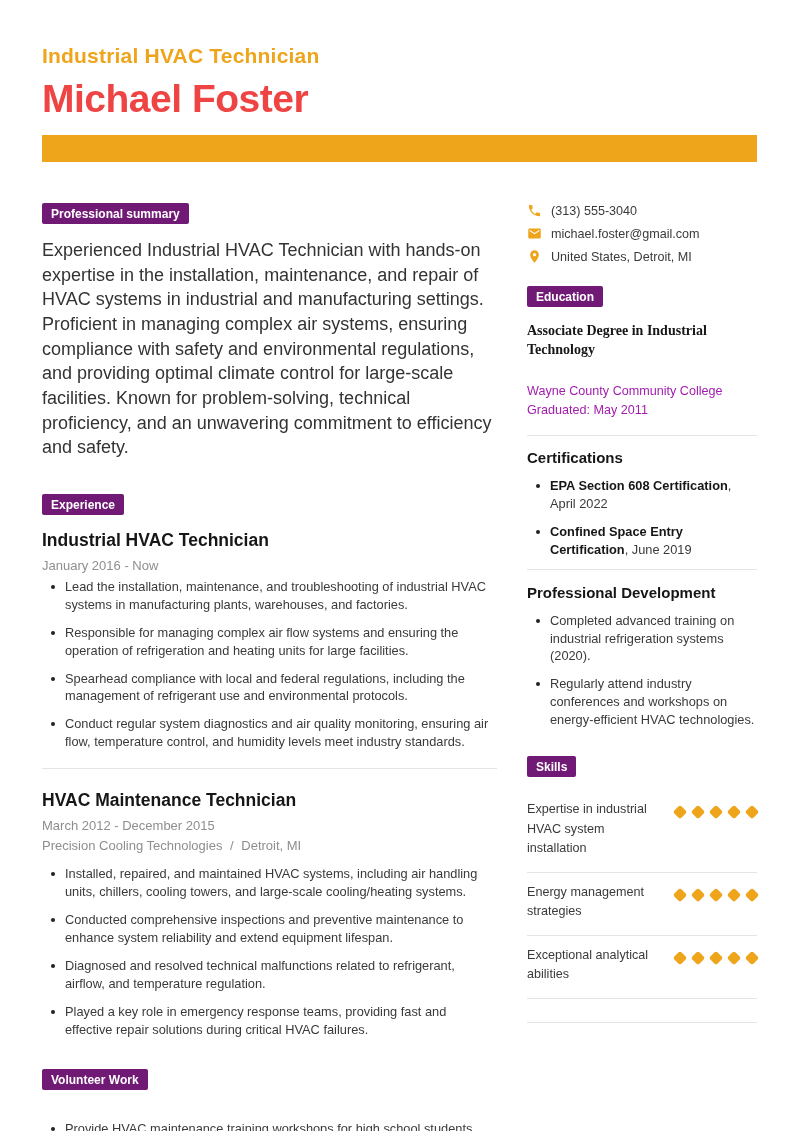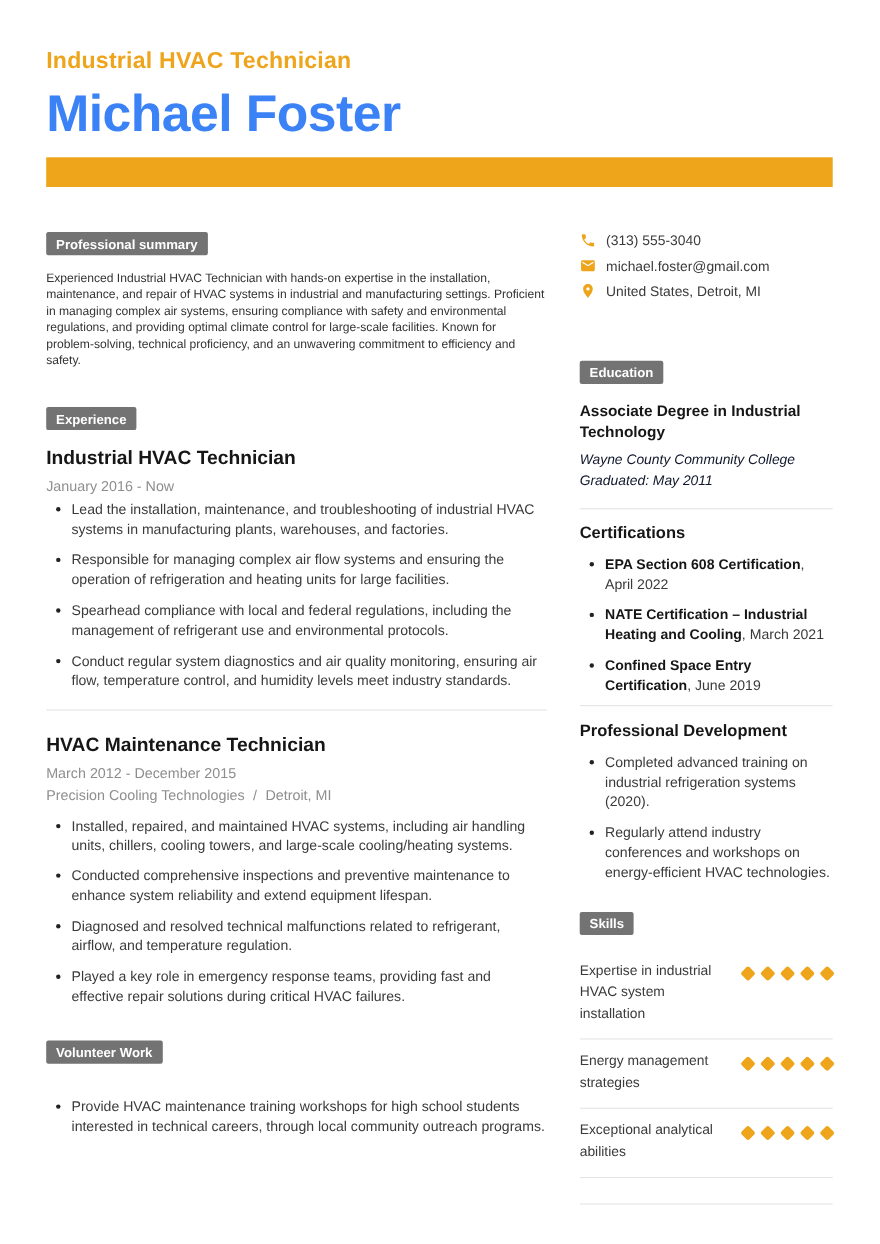--- a/index.html
+++ b/index.html
@@ -14,71 +14,71 @@
     margin:0 auto; background:#fff;
     padding:44px 43px 40px 42px;
   }
 
   
   .hdr-job-title {
     color:#EEA41B; font-size:21px; font-weight:700;
     letter-spacing:.2px; margin-bottom:11px;
   }
   .hdr-name {
-    color:#3b82f6; font-size:47px; font-weight:800;
+    color:#ef4444; font-size:39px; font-weight:800;
     letter-spacing:-.5px; line-height:1; margin-bottom:17px;
   }
   .accent-bar { height:27px; background:#EEA41B; margin-bottom:41px; }
 
   
   .columns { display:grid; grid-template-columns:455px 230px; column-gap:30px; }
 
   
   .badge {
-    display:inline-block; background:#737373; color:#fff;
+    display:inline-block; background:#701a75; color:#fff;
     font-size:12px; font-weight:700; line-height:1;
     padding:5px 9px 4px; border-radius:2px;
   }
-  .muted { color:#0f172a;font-style:italic; }
+  .muted { color:#a21caf; }
   .divider { border:none; border-top:1px solid #e4e4e4; }
 
   ul.dots { list-style:none; }
   ul.dots li {
     position:relative; padding-left:23px;
     font-size:12.8px; line-height:1.4; color:#3a3a3a;
     margin-bottom:10px;
   }
   ul.dots li::before {
     content:""; position:absolute; left:9px; top:7px;
     width:4px; height:4px; border-radius:50%; background:#222;
   }
 
   
   .summary-badge { margin-bottom:14px; }
-  .summary-text { font-size:11px; line-height:1.37; color:#333; }
+  .summary-text { font-size:18px; line-height:1.37; color:#333; }
 
   .experience-section { margin-top:34px; }
   .experience-badge { margin-bottom:15px; }
   .job-title { font-size:17.5px; font-weight:700; color:#161616; margin-bottom:7px; }
   .job-dates { font-size:13px; color:#8e8e8e; margin-bottom:5px; }
   .job-company { font-size:13px; color:#8e8e8e; margin-bottom:12px; }
   .job-sep { color:#8e8e8e; padding:0 4px; }
   .job-divider { margin:17px 0 21px; }
 
   .volunteer-section { margin-top:31px; }
   .volunteer-badge { margin-bottom:30px; }
 
   
-  .contact { margin-bottom:56px; }
+  .contact { margin-bottom:22px; }
   .contact-row { display:flex; align-items:center; margin-bottom:8px; }
   .contact-row .cicon { width:15px; height:15px; flex:0 0 15px; margin-right:9px; }
   .contact-row .ctext { font-size:12.6px; color:#3a3a3a; }
 
   .education-badge { margin-bottom:15px; }
-  .edu-degree { font-size:14px; font-weight:700; color:#161616; line-height:1.33; margin-bottom:8px; }
+  .edu-degree { font-size:14px; font-weight:700; color:#161616; line-height:1.33; margin-bottom:23px;font-family:Liberation Serif, serif; }
   .edu-school, .edu-grad { font-size:12.6px; line-height:1.5; }
   .edu-divider { margin:15px 0 13px; }
 
   .side-heading { font-size:15px; font-weight:700; color:#161616; margin-bottom:11px; }
   .side-list li { font-size:12.4px; line-height:1.33; margin-bottom:11px; padding-left:21px; color:#3a3a3a; }
   .side-list li::before { left:7px; top:6px; }
   .side-list b { color:#161616; }
   .cert-divider { margin:4px 0 14px; }
 
   .skills-section { margin-top:27px; }
@@ -180,21 +180,20 @@
         <div class="edu-school muted">Wayne County Community College</div>
         <div class="edu-grad muted">Graduated: May 2011</div>
       </section>
 
       <hr class="divider edu-divider">
 
       <section>
         <h3 class="side-heading">Certifications</h3>
         <ul class="dots side-list" id="cert-list">
             <li><b>EPA Section 608 Certification</b>, April 2022</li>
-            <li><b>NATE Certification – Industrial Heating and Cooling</b>, March 2021</li>
             <li><b>Confined Space Entry Certification</b>, June 2019</li>
           </ul>
       </section>
 
       <hr class="divider cert-divider">
 
       <section>
         <h3 class="side-heading">Professional Development</h3>
         <ul class="dots side-list" id="dev-bullets">
             <li>Completed advanced training on industrial refrigeration systems (2020).</li>

